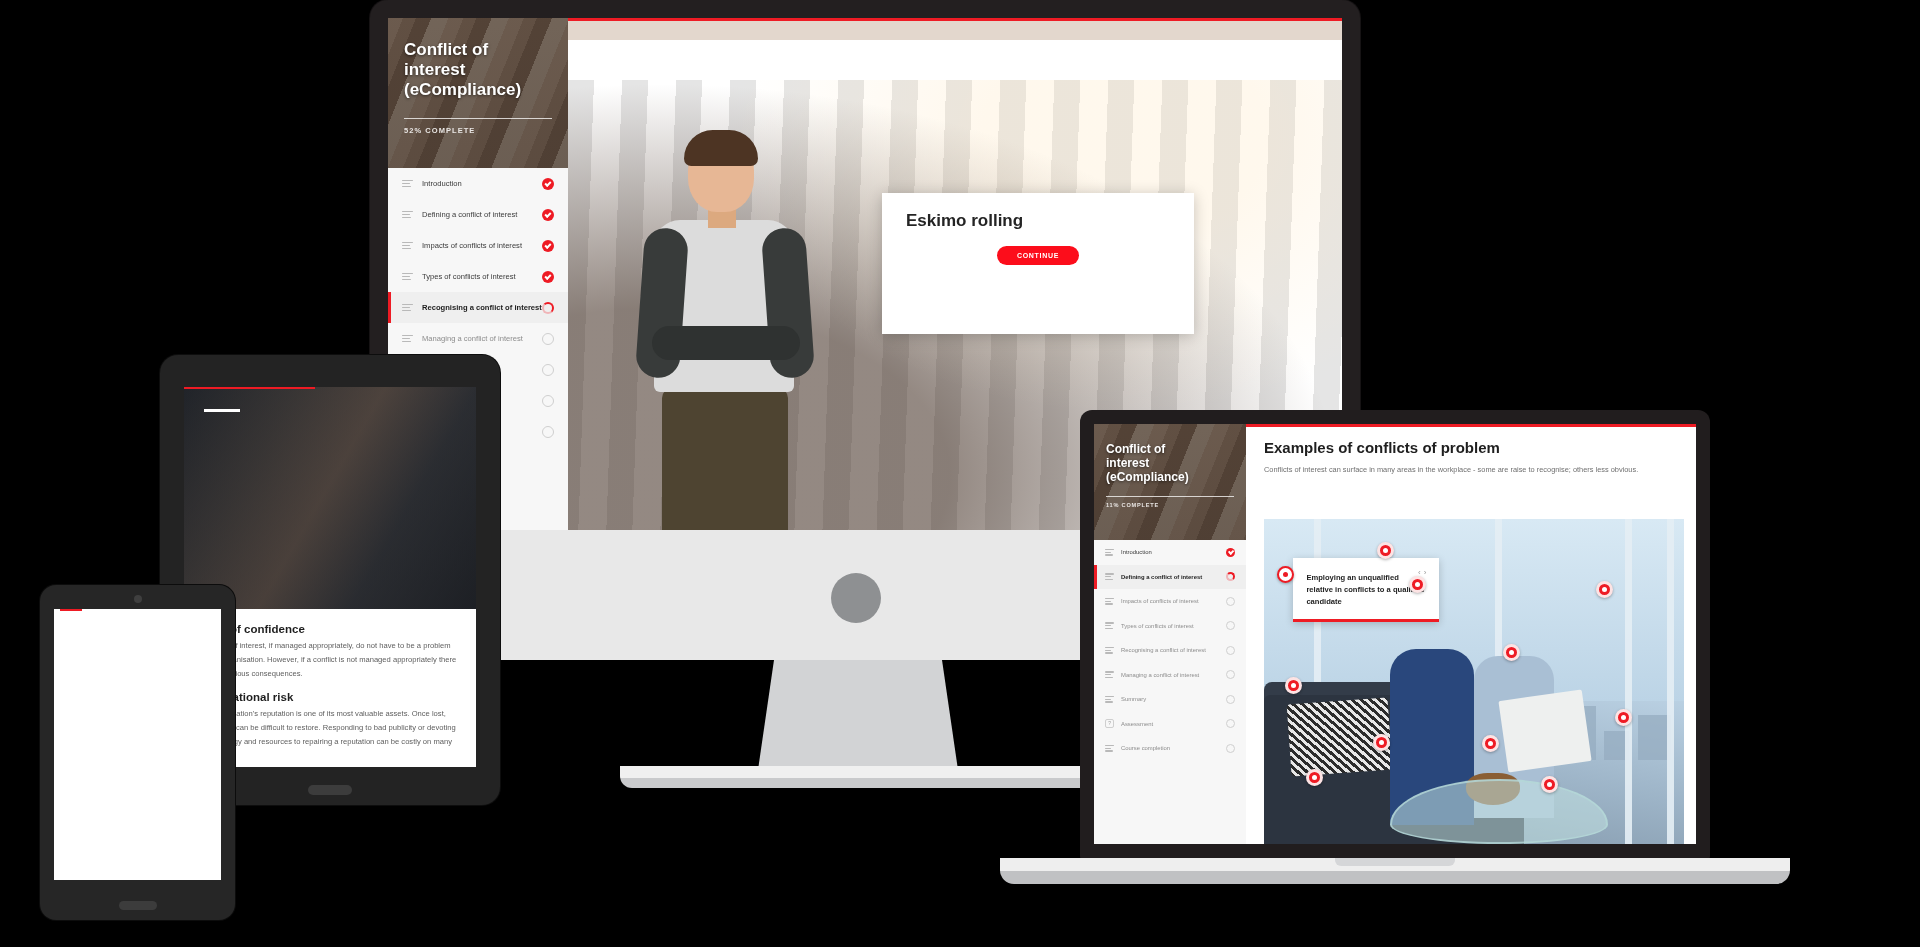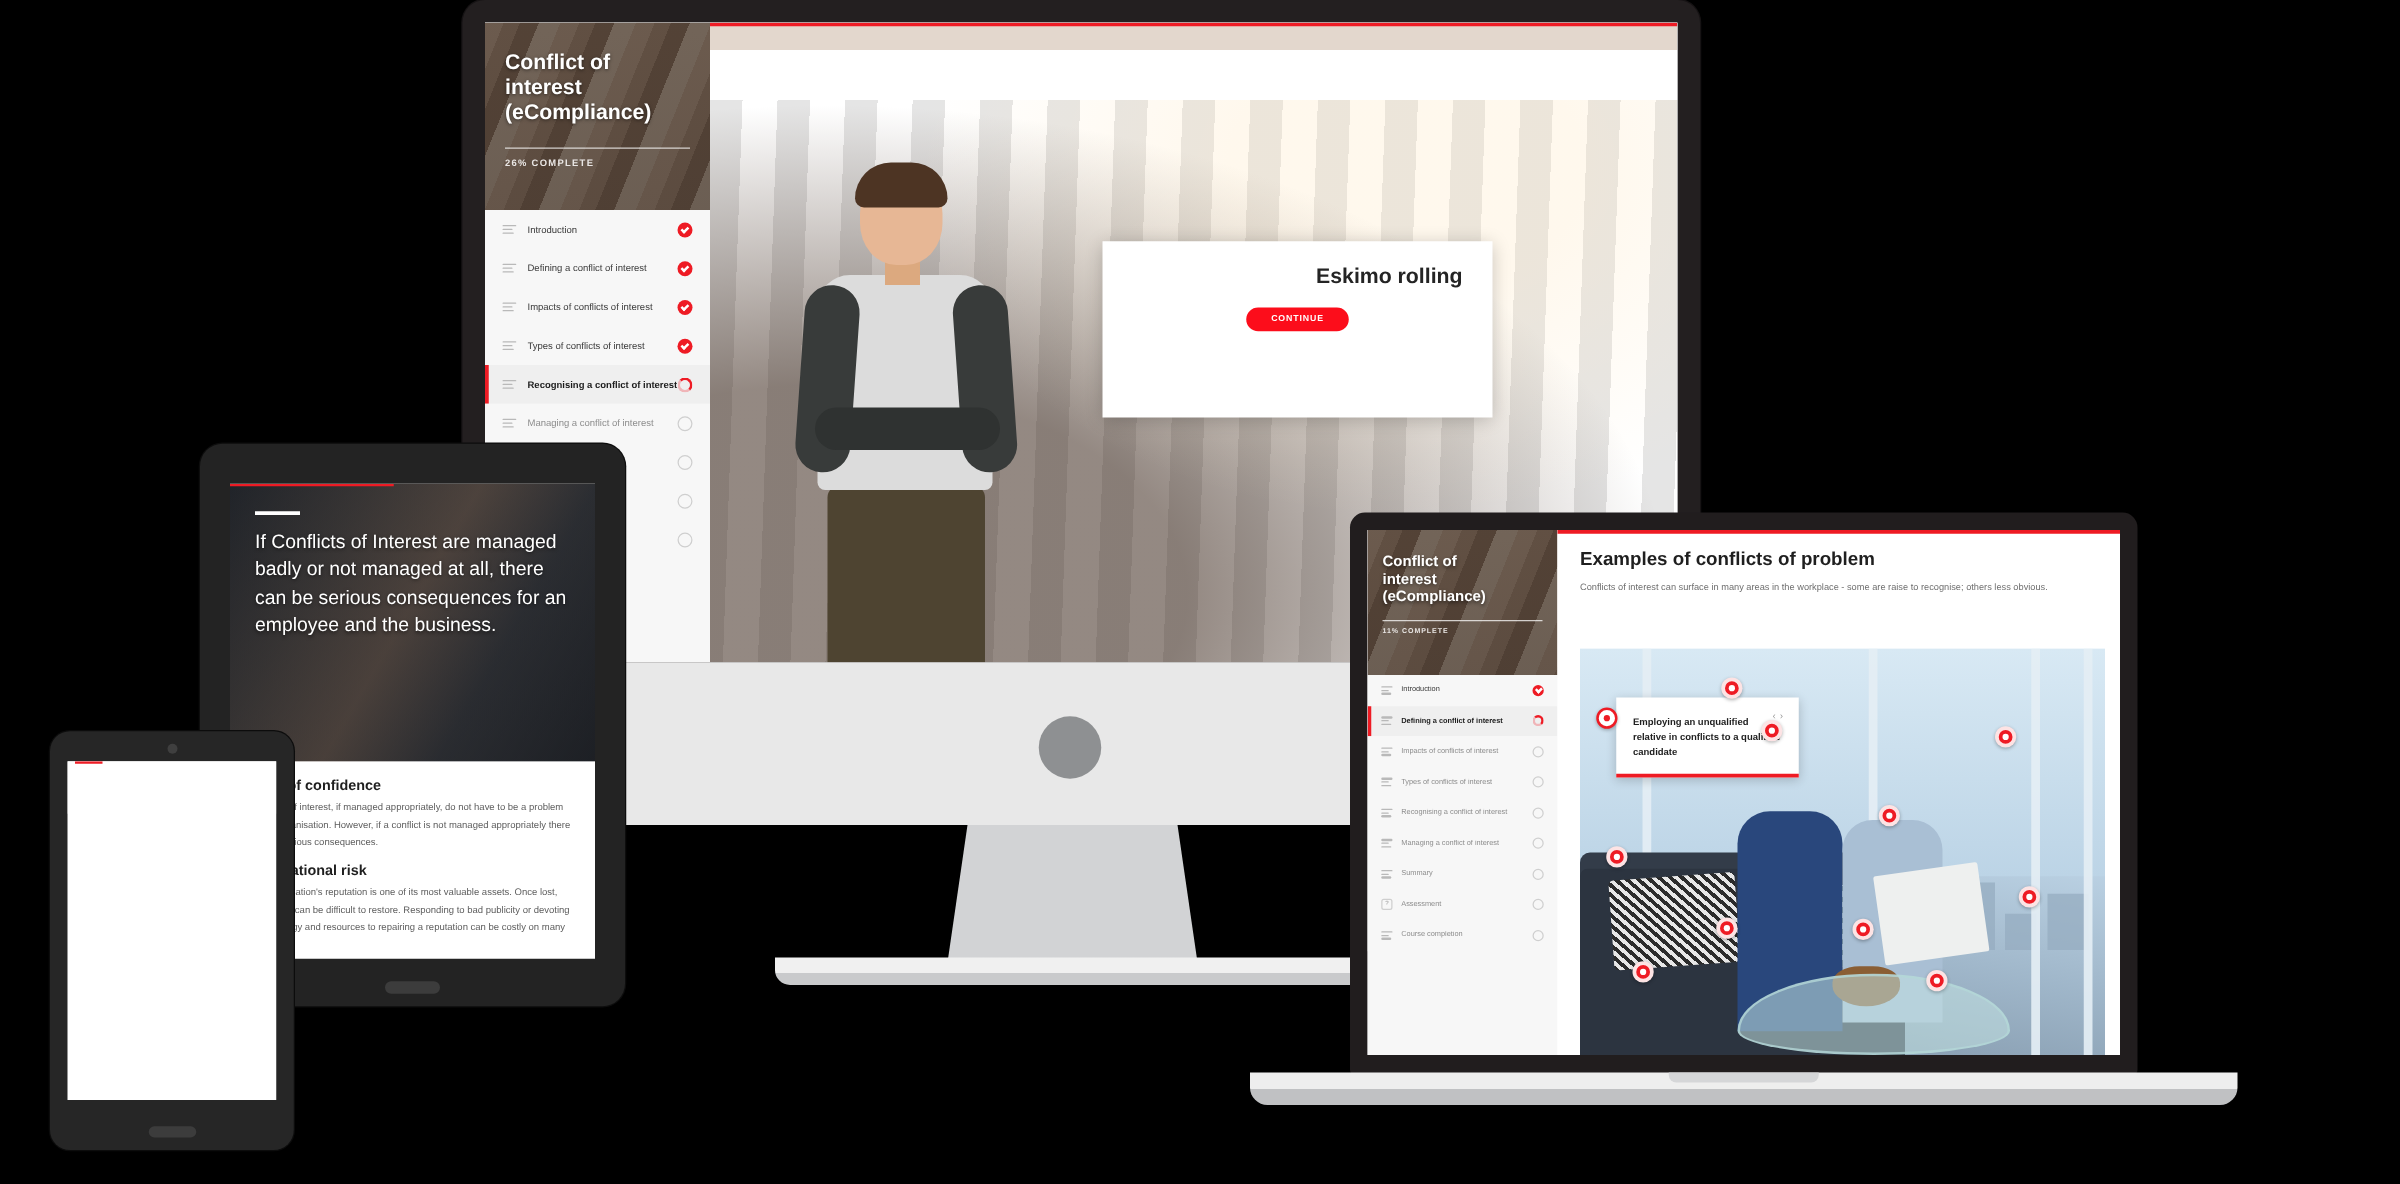--- a/index.html
+++ b/index.html
@@ -107,21 +107,21 @@
   .p-neck { position:absolute; left:98px; top:72px; width:28px; height:26px; background:#dca97f; }
   .p-torso { position:absolute; left:44px; top:90px; width:140px; height:172px; border-radius:26px 26px 6px 6px; background:#dcdcdc; }
   .p-sleeveL { position:absolute; left:30px; top:98px; width:44px; height:150px; border-radius:22px; background:#383b3a; transform: rotate(4deg); }
   .p-sleeveR { position:absolute; left:156px; top:98px; width:44px; height:150px; border-radius:22px; background:#383b3a; transform: rotate(-4deg); }
   .p-arms { position:absolute; left:42px; top:196px; width:148px; height:34px; border-radius:18px; background:#2f3231; }
   .p-legs { position:absolute; left:52px; top:258px; width:126px; height:150px; border-radius:10px 10px 0 0; background:#4e4431; }
 
   .card {
     position: absolute; background: #fff; box-shadow: 0 2px 14px rgba(0,0,0,.22);
   }
-  .card-title { font-weight: bold; color: #242424; text-align: right; }
+  .card-title { font-weight: bold; color: #242424; text-align: left; }
   .card-body { color: #4c4c4c; text-align: center; }
   .btn-red {
     background: #fc0d1b; color: #fff; border: none; border-radius: 40px;
     font-weight: bold; letter-spacing: .10em; cursor: pointer;
   }
 
   
   #tablet { position: absolute; left: 160px; top: 355px; width: 340px; height: 450px; }
   .tab-body {
     position:absolute; inset:0; background:#232323; border-radius: 18px;
@@ -232,21 +232,21 @@
         <div class="imac-page">
 
           <div class="imac-side course-sidebar">
             <div class="course-hero" style="height:150px;padding:22px 16px 0 16px;">
               <div class="cap" style="font-size:17px;">
                 <div>Conflict of</div>
                 <div>interest</div>
                 <div>(eCompliance)</div>
               </div>
               <div class="hero-rule" style="margin-top:18px;"></div>
-              <div class="hero-pct" style="font-size:7.5px;margin-top:7px;">26% COMPLETE</div>
+              <div class="hero-pct" style="font-size:7.5px;margin-top:7px;">52% COMPLETE</div>
             </div>
             <div class="menu" id="imac-menu">
                 <div class="menu-row" style="height: 31px; padding: 0px 14px;">
                   <span class="mi-lines" style="width: 11px; margin-right: 9px; gap: 1.8px;">
                     <i style="width: 100%; height: 1.4px;"></i>
                     <i style="width: 72%; height: 1.4px;"></i>
                     <i style="width: 86%; height: 1.4px;"></i>
                   </span>
                   <span class="mi-label" style="font-size: 7.6px;">Introduction</span>
                   <span class="status done" style="width: 12px; height: 12px;"></span>
@@ -358,21 +358,20 @@
     <div class="imac-neck"></div>
     <div class="imac-foot"></div>
   </div>
 
   <div id="tablet">
     <div class="tab-body"></div>
     <div class="tab-screen">
       <div class="tab-hero">
         <div class="redline"></div>
         <div class="dash"></div>
-        <p>If Conflicts of Interest are managed badly or not managed at all, there can be serious consequences for an employee and the business.</p>
       </div>
       <div class="tab-text">
         <div class="tab-h">Loss of confidence</div>
         <div class="tab-p">Conflicts of interest, if managed appropriately, do not have to be a problem for an organisation. However, if a conflict is not managed appropriately there can be serious consequences.</div>
         <div class="tab-h">Reputational risk</div>
         <div class="tab-p">An organisation's reputation is one of its most valuable assets. Once lost, reputation can be difficult to restore. Responding to bad publicity or devoting time, energy and resources to repairing a reputation can be costly on many levels.</div>
 
       </div>
     </div>
     <div class="tab-home"></div>

